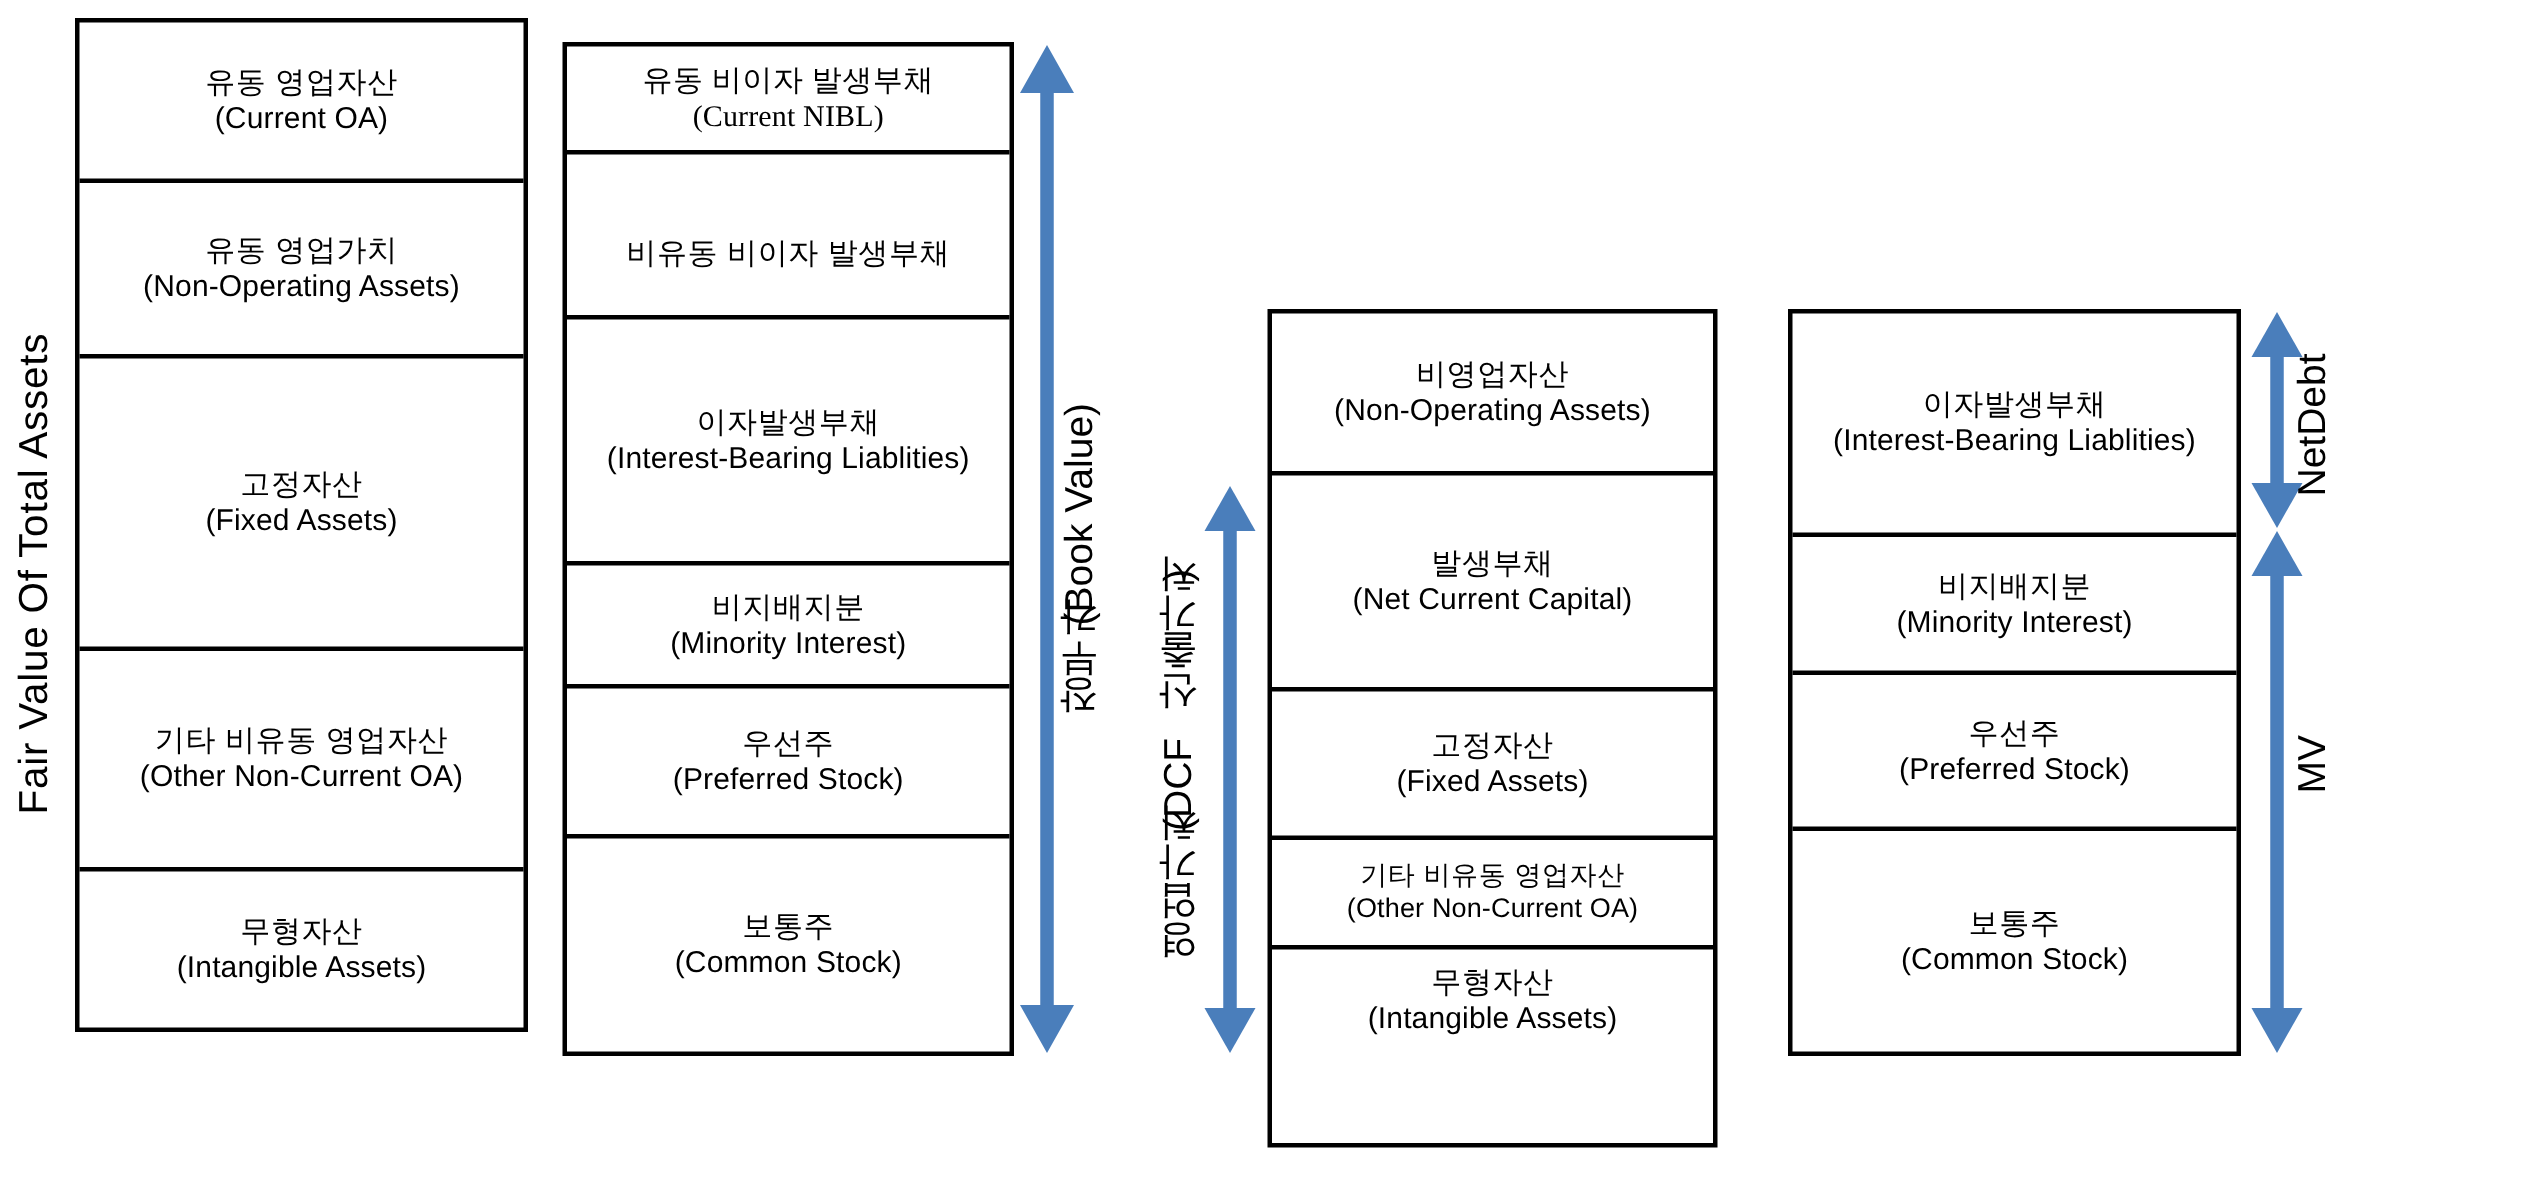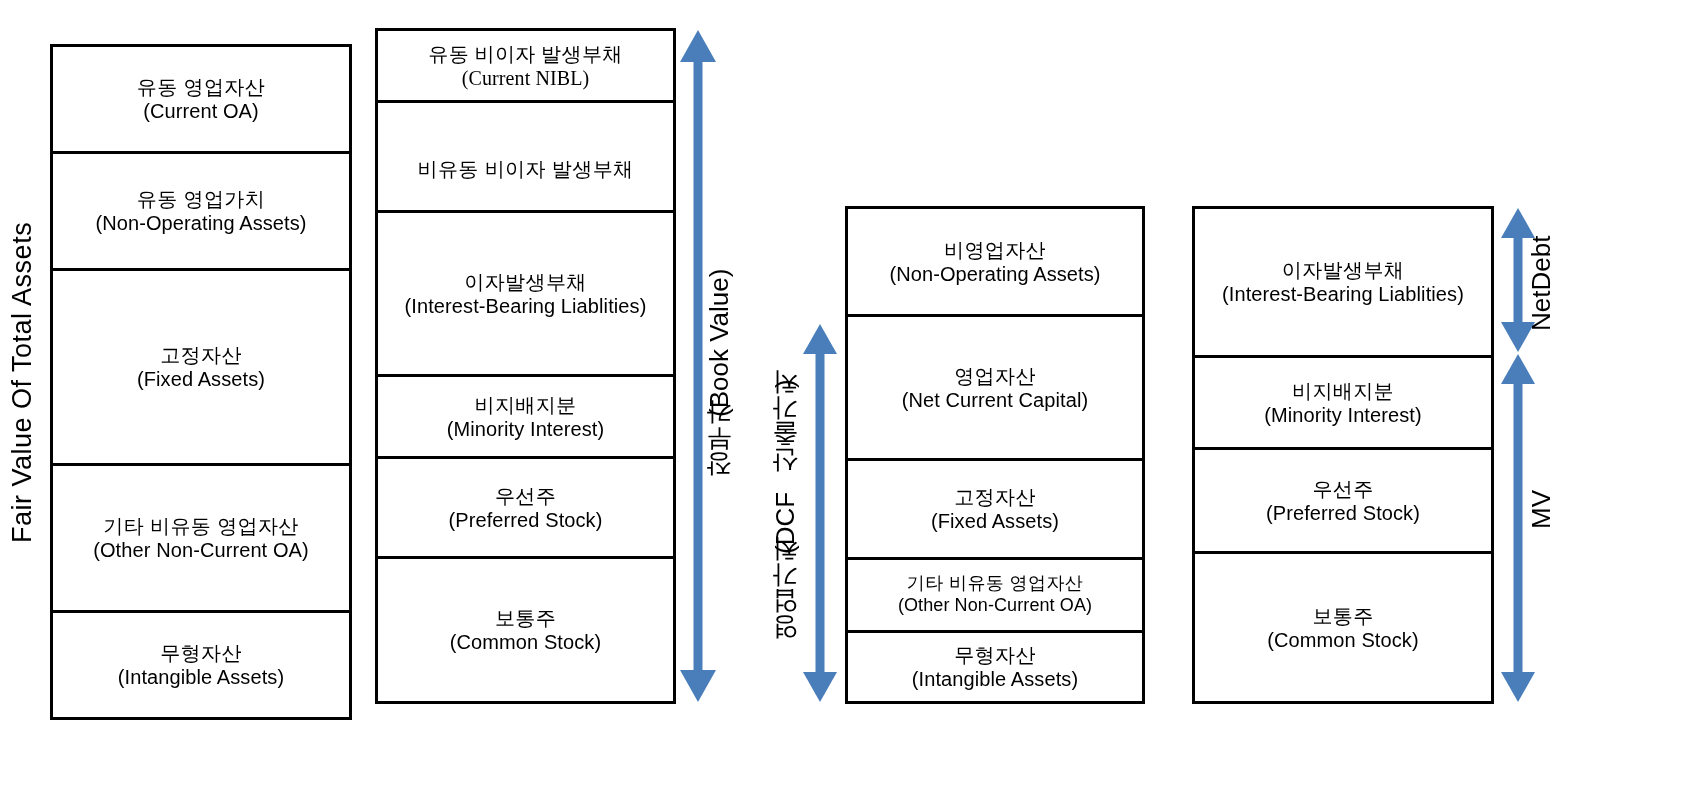--- a/index.html
+++ b/index.html
@@ -31,21 +31,21 @@
   .alabel-wrap{position:absolute;writing-mode:vertical-rl;transform:rotate(180deg);
           text-align:center;line-height:1.05;font-size:26px;}
 </style>
 </head>
 <body>
 
 <div class="stage">
 
   <div class="vlabel vlabel-big" style="left:8px; top:212px; height:340px;">Fair Value Of Total Assets</div>
 
-  <div class="col" id="col1" style="left:50px; top:44px; width:302px; height:676px;">
+  <div class="col" id="col1" style="left:50px; top:12px; width:302px; height:676px;">
 
     <div class="cell" style="top:0px;    height:104px;">
       <div class="ko">유동 영업자산</div>
       <div class="en">(Current OA)</div>
     </div>
     <div class="divider" style="top:104px;"></div>
 
     <div class="cell" style="top:107px; height:114px;">
       <div class="ko">유동 영업가치</div>
       <div class="en">(Non-Operating Assets)</div>
@@ -121,30 +121,30 @@
   <div class="arrow" style="left:800px; top:322px;">
     <svg width="40" height="382" viewBox="0 0 40 382" xmlns="http://www.w3.org/2000/svg">
       <line x1="20" y1="26" x2="20" y2="356" stroke="#4A7EBB" stroke-width="9"></line>
       <polygon points="20,2 37,32 3,32" fill="#4A7EBB"></polygon>
       <polygon points="20,380 37,350 3,350" fill="#4A7EBB"></polygon>
     </svg>
   </div>
   <div class="alabel-wrap" style="left:772px; top:346px; height:346px; width:62px;
               white-space:normal; writing-mode:vertical-rl; transform:rotate(180deg);">영업가치(DCF산출가치)</div>
 
-  <div class="col" id="col3" style="left:845px; top:206px; width:300px; height:498px;">
+  <div class="col" id="col3" style="left:845px; top:206px; width:300px; height:559px;">
 
     <div class="cell" style="top:0px;   height:105px;">
       <div class="ko">비영업자산</div>
       <div class="en">(Non-Operating Assets)</div>
     </div>
     <div class="divider" style="top:105px;"></div>
 
     <div class="cell" style="top:108px; height:141px;">
-      <div class="ko">영업자산</div>
+      <div class="ko">발생부채</div>
       <div class="en">(Net Current Capital)</div>
     </div>
     <div class="divider" style="top:249px;"></div>
 
     <div class="cell" style="top:252px; height:96px;">
       <div class="ko">고정자산</div>
       <div class="en">(Fixed Assets)</div>
     </div>
     <div class="divider" style="top:348px;"></div>
 

